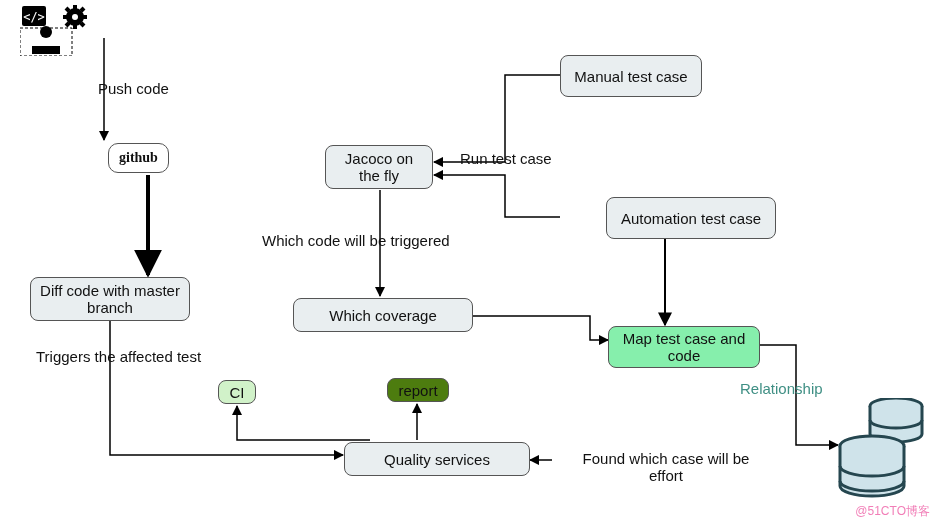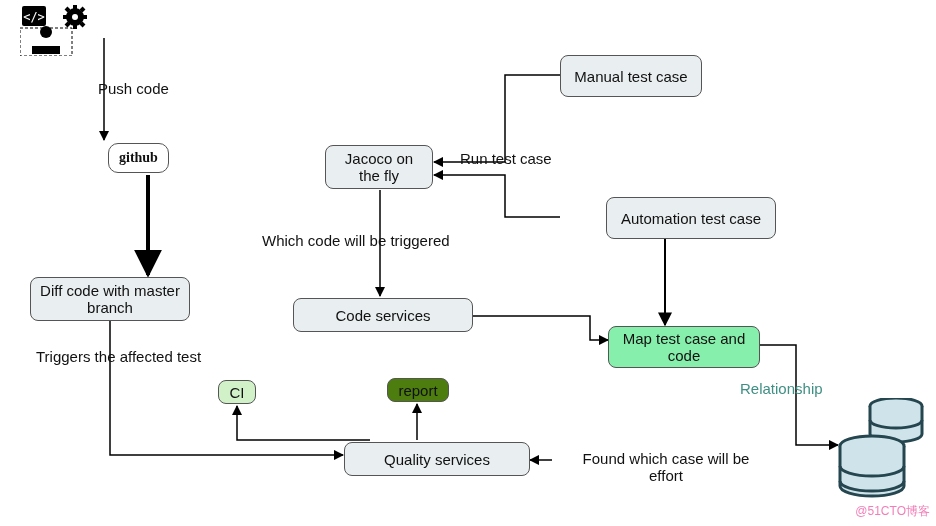--- a/index.html
+++ b/index.html
@@ -95,21 +95,21 @@
 <div class="ghBox" style="left:108px;top:143px;">github</div>
 
 <div class="box" style="left:30px;top:277px;width:160px;height:44px;">Diff code with master branch</div>
 
 <div class="box" style="left:325px;top:145px;width:108px;height:44px;">Jacoco on the fly</div>
 
 <div class="box" style="left:560px;top:55px;width:142px;height:42px;">Manual test case</div>
 
 <div class="box" style="left:560px;top:197px;width:170px;height:42px;margin-left:46px;">Automation test case</div>
 
-<div class="box" style="left:293px;top:298px;width:180px;height:34px;">Code services</div>
+<div class="box" style="left:293px;top:298px;width:180px;height:34px;">Which coverage</div>
 
 <div class="box blue" style="left:608px;top:326px;width:152px;height:42px;">Map test case and code</div>
 
 <div class="box green" style="left:218px;top:380px;width:38px;height:24px;">CI</div>
 
 <div class="box orange" style="left:387px;top:378px;width:62px;height:24px;">report</div>
 
 <div class="box" style="left:344px;top:442px;width:186px;height:34px;">Quality services</div>
 
 <span class="label" style="left:62px; top:80px;margin-left:36px;">Push code</span>

